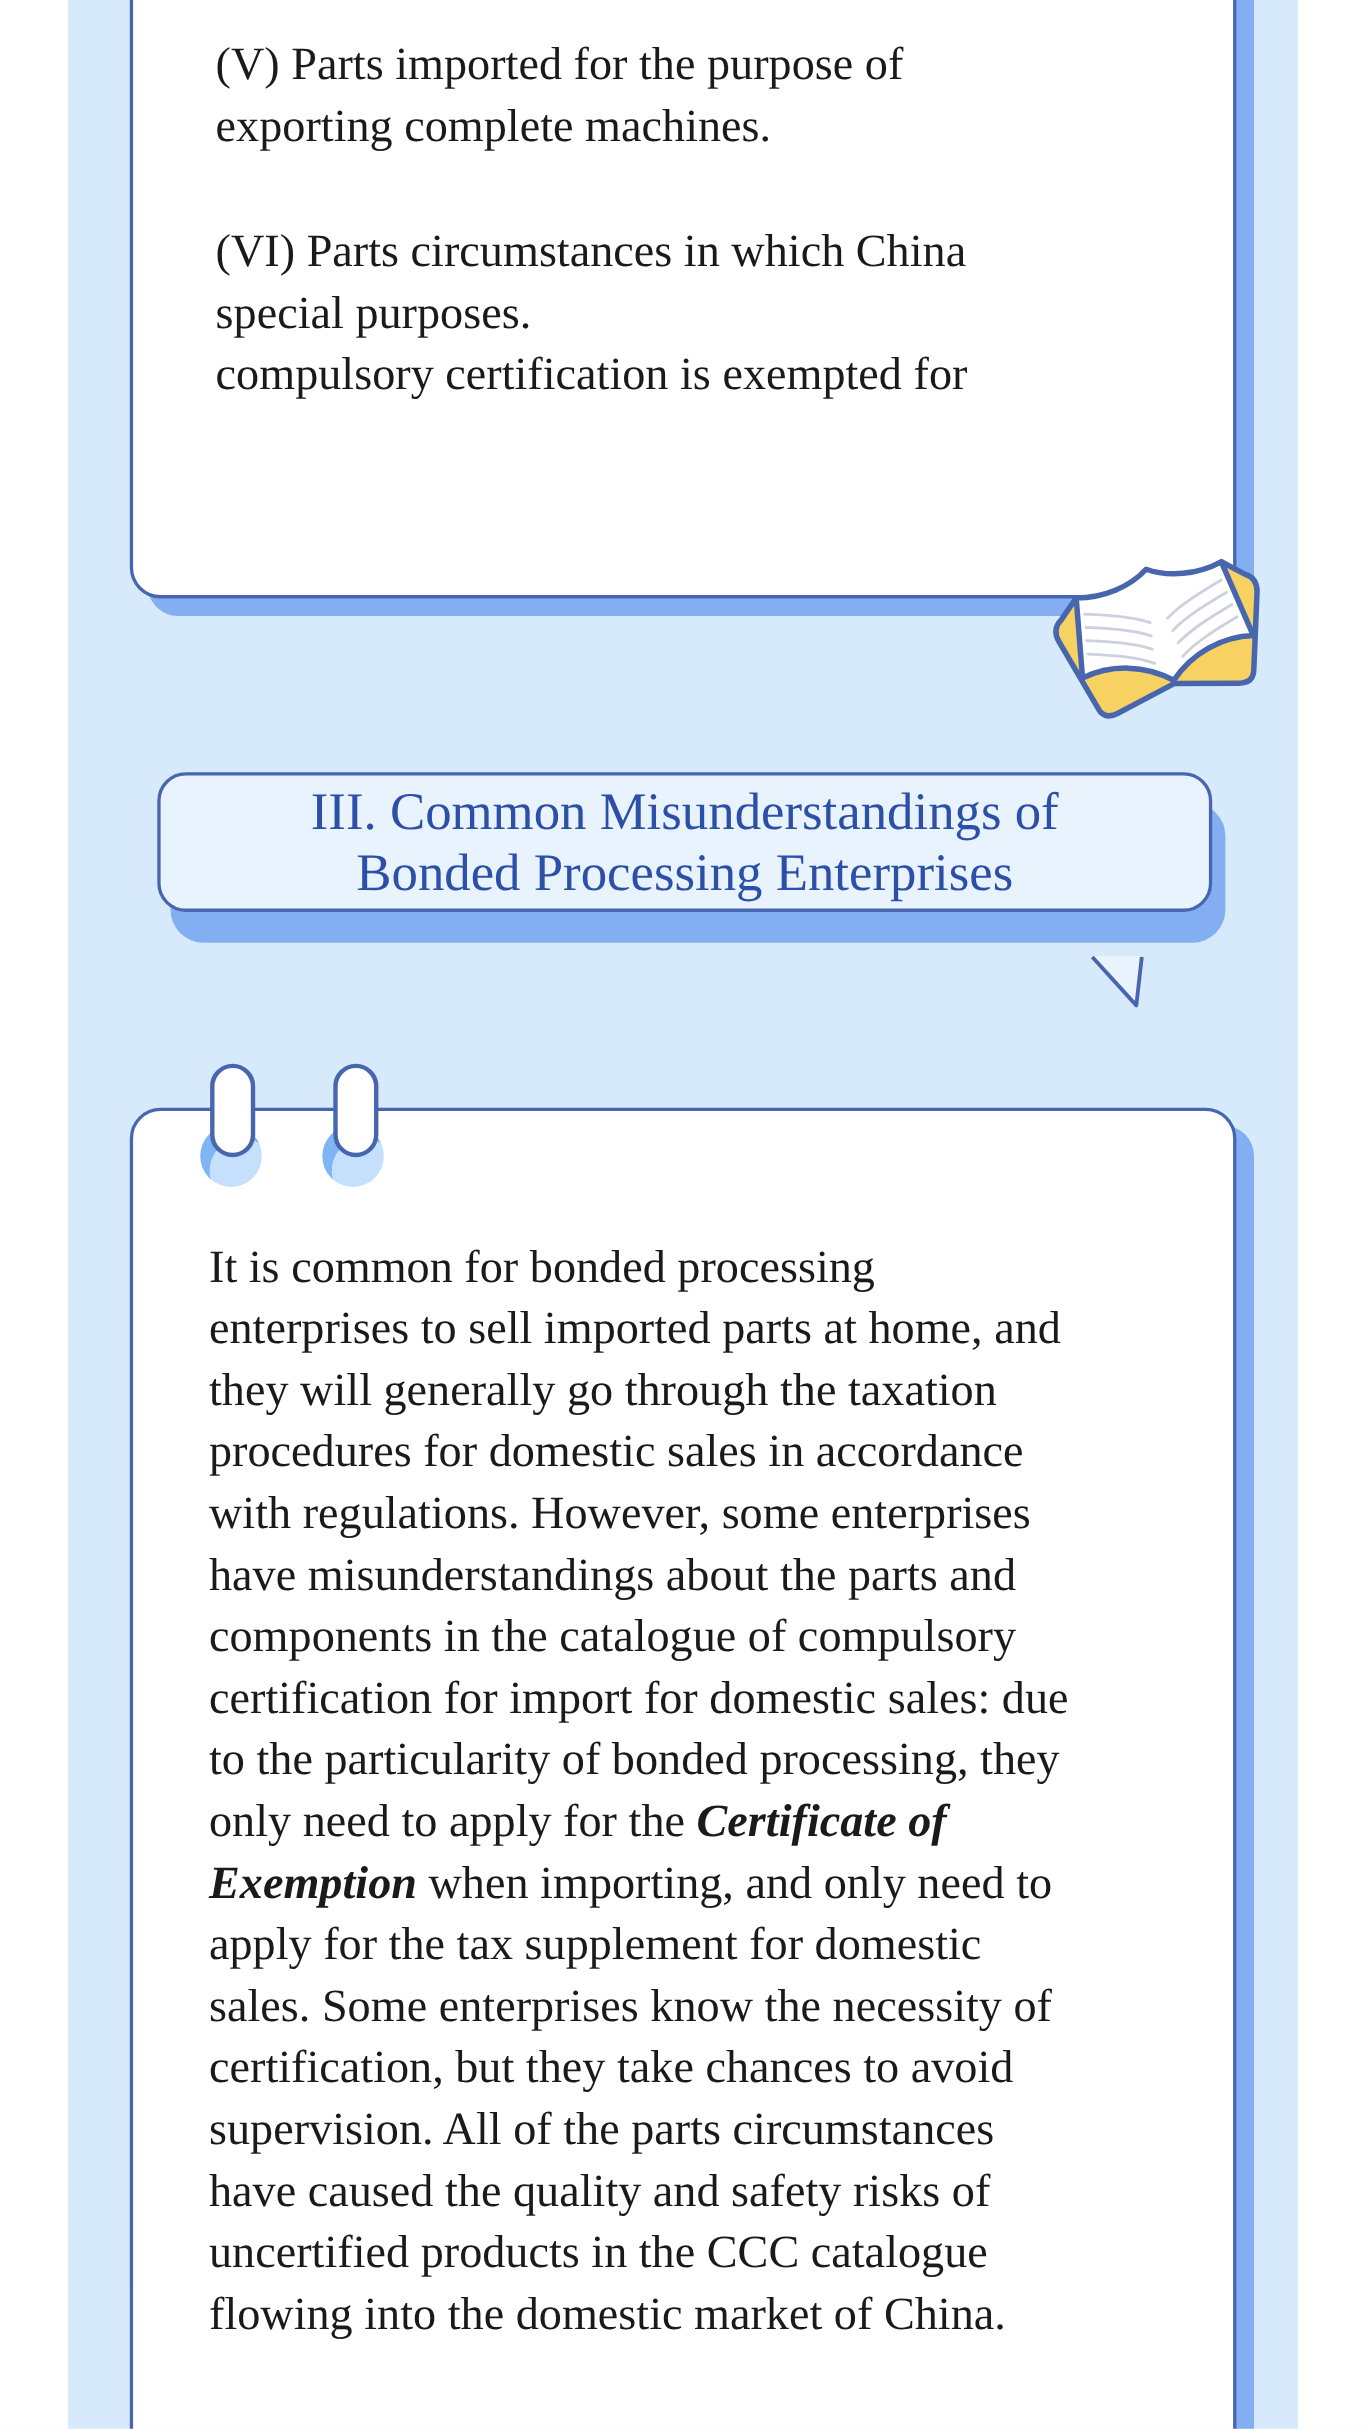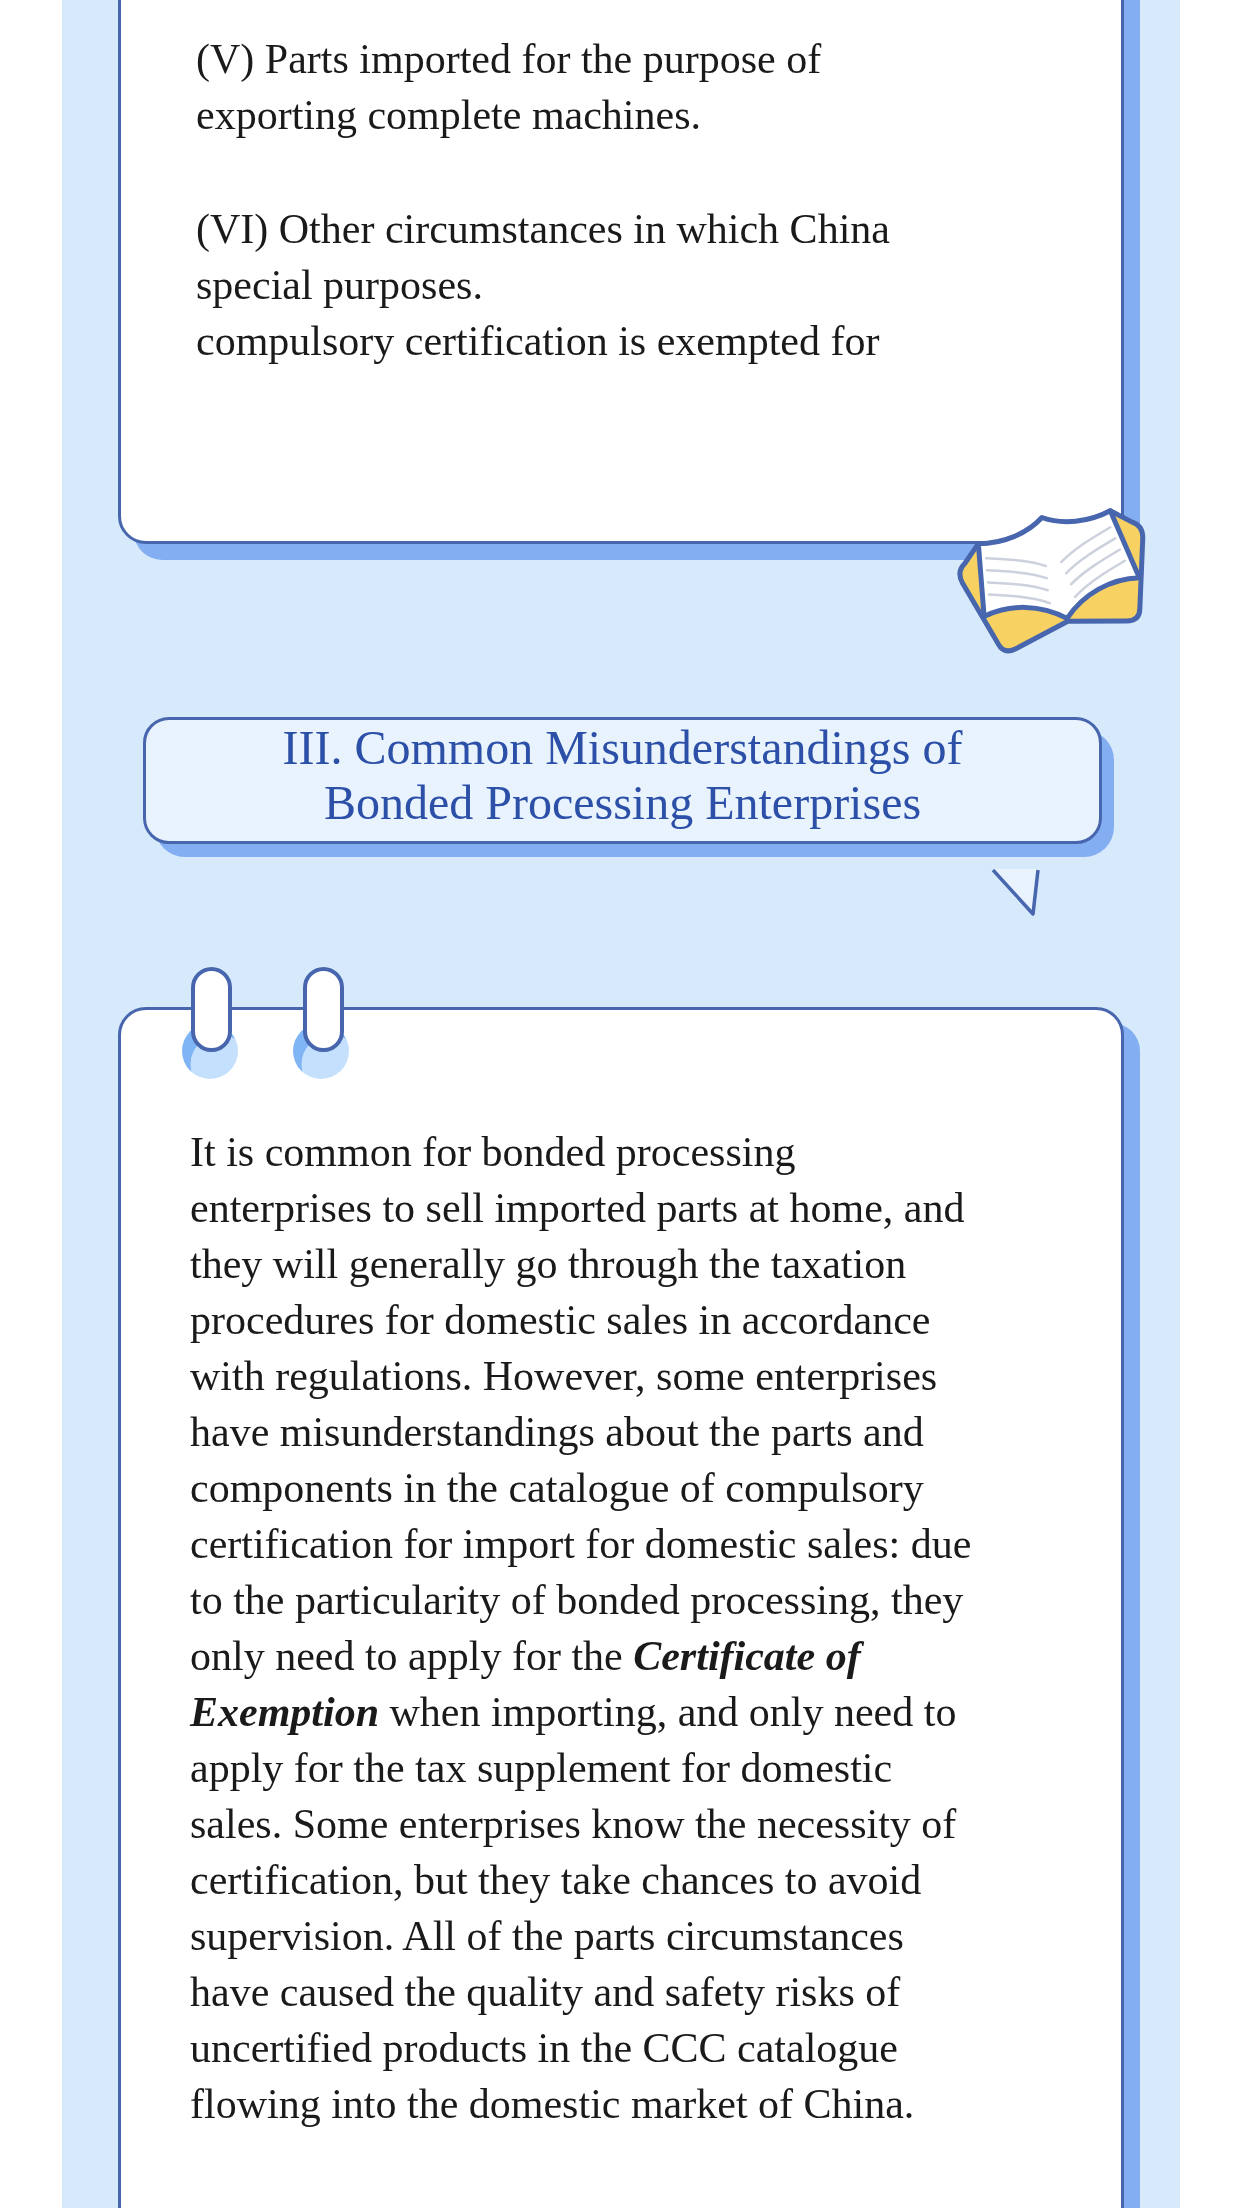--- a/index.html
+++ b/index.html
@@ -27,23 +27,23 @@
   .card1-text{left:196px;top:31px;width:960px;}
   .card2-text{left:190px;top:1124px;width:960px;}
   .card1-text .para{margin:0 0 58px 0;}
   .tl{white-space:nowrap;}
   .seg-bi{font-weight:bold;font-style:italic;}
   .bubble-shadow{
     position:absolute;left:155px;top:730px;width:959px;height:127px;
     background:#84aef2;border-radius:30px;z-index:3;
   }
   .bubble{
-    position:absolute;left:143px;top:717px;width:953px;height:121px;
+    position:absolute;left:143px;top:702px;width:953px;height:121px;
     background:#e9f3fd;border:3px solid #4766ae;border-radius:26px;
-    z-index:4;display:flex;justify-content:center;
+    z-index:4;display:flex;align-items:center;justify-content:center;
   }
   .bubble-title{
     text-align:center;color:#2c4fa8;
     font-size:48px;line-height:55px;
   }
   .tail-svg{position:absolute;left:991px;top:869px;width:52px;height:50px;z-index:5;}
   .ring-circle{
     position:absolute;width:56px;height:56px;border-radius:50%;
     background:radial-gradient(circle at 68% 74%, #c4e0fc 52%, #7fb5f5 53%);
     z-index:3;
@@ -63,21 +63,21 @@
 
 <div class="page-bg"></div>
 
 <div class="card card1"></div>
 <div class="body-text card1-text">
   <div class="para">
       <div class="tl"><span>(V) Parts imported for the purpose of</span></div>
       <div class="tl"><span>exporting complete machines.</span></div>
     </div>
   <div class="para">
-      <div class="tl"><span>(VI) Other circumstances in which China</span></div>
+      <div class="tl"><span>(VI) Parts circumstances in which China</span></div>
       <div class="tl"><span>special purposes.</span></div>
       <div class="tl"><span>compulsory certification is exempted for</span></div>
     </div>
 </div>
 
 <svg class="book-svg" viewBox="0 0 212 196">
   <g transform="rotate(-14 106 98)" stroke-linejoin="round" stroke-linecap="round">
     <path d="M20,74 Q10,80 13,92 L33,160 Q36,172 49,169 L106,155 L163,169 Q176,172 179,160 L199,92 Q202,80 192,74 L174,58 L106,76 L38,58 Z" fill="#f8d163" stroke="#4766ae" stroke-width="5"></path>
     <path d="M106,48 C88,60 62,64 38,58 L26,130 C54,124 84,132 106,152 C128,132 158,124 186,130 L174,58 C150,64 124,60 106,48 Z" fill="#ffffff" stroke="#4766ae" stroke-width="5"></path>
     <g fill="none" stroke="#ccd1dd" stroke-width="2.5">

